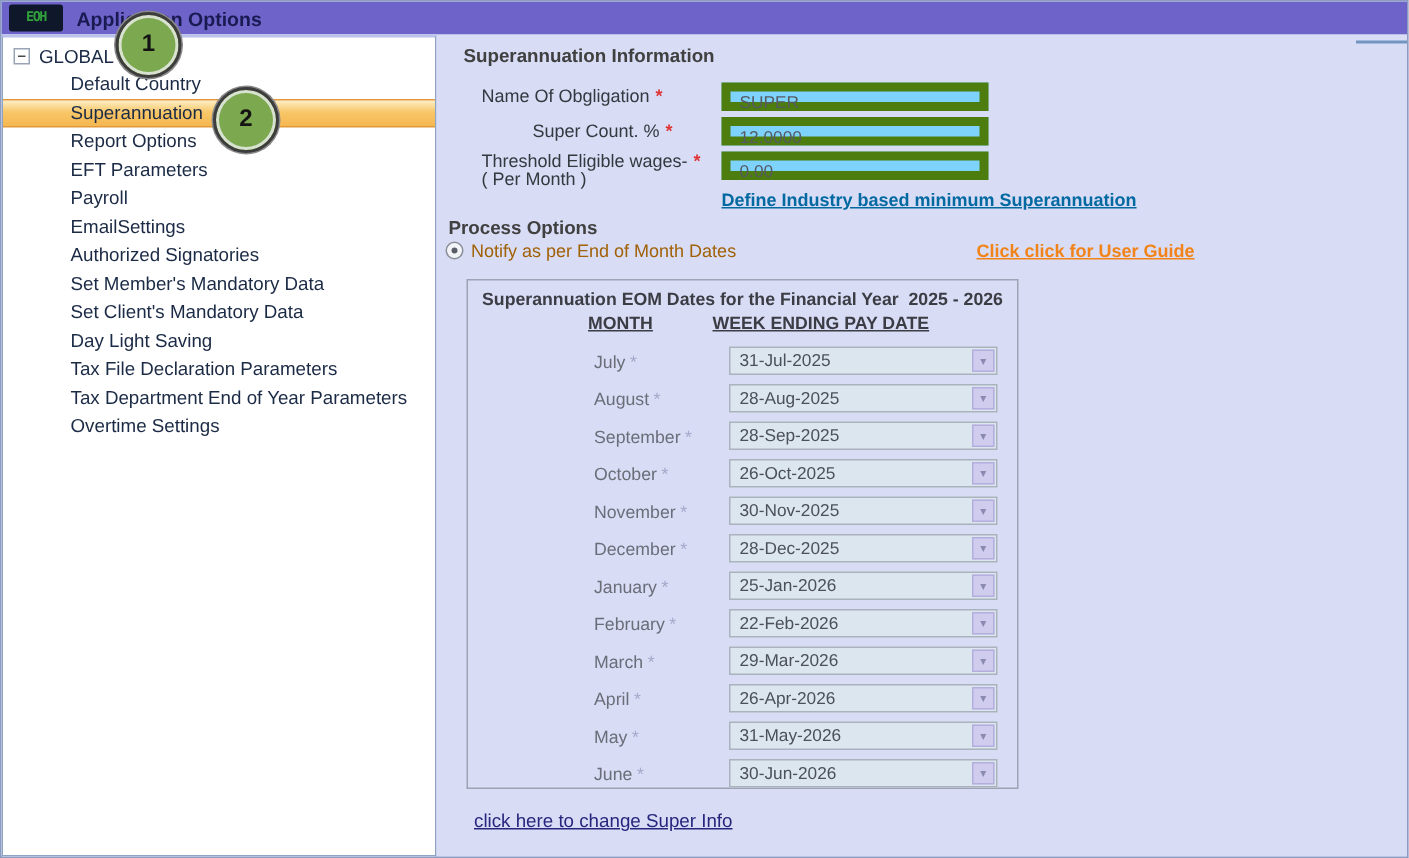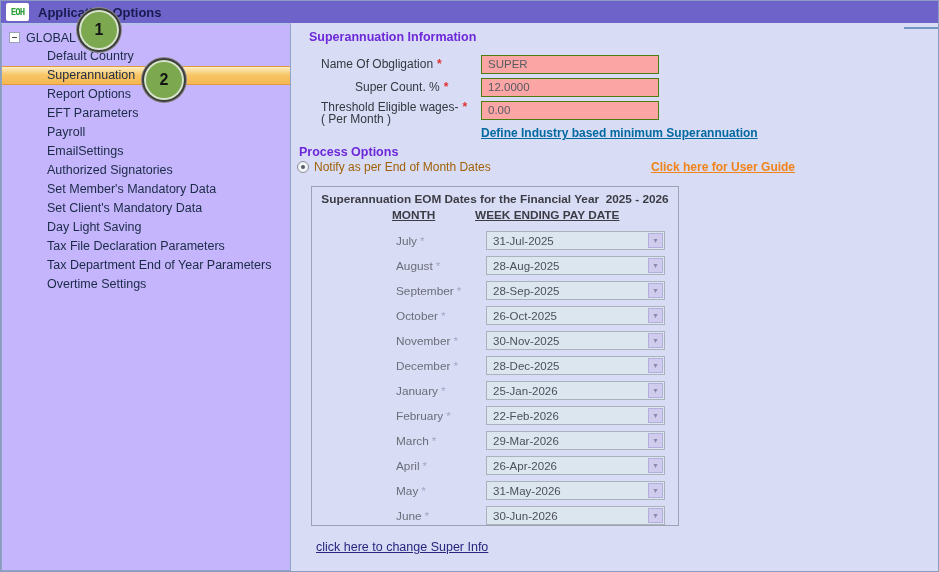--- a/index.html
+++ b/index.html
@@ -1,47 +1,47 @@
 <!DOCTYPE html>
 <html><head>
 <meta charset="utf-8">
 <style>
   * { margin:0; padding:0; box-sizing:border-box; }
   body { background:#e8e8e8; font-family:"Liberation Sans", sans-serif; }
   .window { position:relative; width:939px; height:572px; background:#d8dcf5; border:1px solid #8c9cc0; overflow:hidden; }
 
   
   .titlebar { height:22px; background:#6d63c8; display:flex; align-items:center; padding-left:5px; }
-  .logo { width:23px; height:18px; background:#ffffff; border-radius:2px; color:#2fa03a; font-weight:bold;
+  .logo { width:36px; height:18px; background:#0f172a; border-radius:2px; color:#2fa03a; font-weight:bold;
           font-size:9px; letter-spacing:-1px; display:flex; align-items:center; justify-content:center;
           font-family:"DejaVu Sans Mono", monospace; }
   .title { color:#1a1a52; font-weight:bold; font-size:13px; margin-left:9px; }
 
   
-  .tree-panel { position:absolute; left:0; top:22px; width:290px; bottom:0; background:#c4b5fd;
+  .tree-panel { position:absolute; left:0; top:22px; width:290px; bottom:0; background:#ffffff;
                 border:1px solid #8fa3c5; border-top:2px solid #b9c2ea; padding-top:3px;
                 font-size:12.5px; color:#1b2a45; }
   .tree-root { height:19px; display:flex; align-items:center; padding-left:7px; }
   .expander { width:11px; height:11px; border:1px solid #99a4b6; background:#fff; position:relative; margin-right:6px; flex:0 0 auto; }
   .expander::after { content:''; position:absolute; left:2px; right:2px; top:4px; height:1px; background:#4a4a4a; }
   .tree-item { height:19px; line-height:19px; padding-left:45px; white-space:nowrap; cursor:default; }
   .tree-item.selected { background:linear-gradient(#fdeec6, #f8c768 45%, #f5b751);
                         border-top:1px solid #e2993a; border-bottom:1px solid #e2993a; line-height:17px; }
 
   
   .content { position:absolute; left:290px; top:22px; right:0; bottom:0; background:#d8dcf5; }
   .scroll-hint { position:absolute; right:0; top:4px; width:34px; height:2px; background:#7295c2; }
-  .sec-heading { position:absolute; color:#6d28d9; font-weight:bold; font-size:12.5px; }
+  .sec-heading { position:absolute; color:#404040; font-weight:bold; font-size:12.5px; }
   .h-info { left:18px; top:7px; }
   .h-process { left:8px; top:122px; }
 
   .f-label { position:absolute; left:30px; font-size:12px; color:#34383f; white-space:nowrap; }
   .f-label .star, .req { color:#e03434; font-weight:bold; margin-left:4px; }
-  .f-field { position:absolute; left:190px; width:178px; height:19px; background:#fca5a5;
-             border:1px solid #4d7c0f; font-size:11.5px; color:#565b63; line-height:17px; padding-left:6px; }
+  .f-field { position:absolute; left:190px; width:178px; height:19px; background:#7dd3fc;
+             border:6px solid #4d7c0f; font-size:11.5px; color:#565b63; line-height:17px; padding-left:6px; }
   .label2 { display:block; }
 
   .link-define { position:absolute; left:190px; top:103px; color:#0369a1; font-weight:bold;
                  text-decoration:underline; font-size:12px; cursor:pointer; }
   .radio-row { position:absolute; left:6px; top:137px; display:flex; align-items:center;
                font-size:12px; color:#a16207; }
   .radio { width:12px; height:12px; border-radius:50%; border:1px solid #898e98; background:#f2f4f7;
            margin-right:5px; position:relative; }
   .radio::after { content:''; position:absolute; left:3px; top:3px; right:3px; bottom:3px;
                   background:#595e66; border-radius:50%; }
@@ -130,21 +130,21 @@
     <div class="f-field" style="top:78px;">0.00</div>
 
     <div class="link-define">Define Industry based minimum Superannuation</div>
 
     <div class="sec-heading h-process">Process Options</div>
 
     <div class="radio-row">
       <span class="radio"></span>
       <span>Notify as per End of Month Dates</span>
     </div>
-    <div class="link-guide">Click here for User Guide</div>
+    <div class="link-guide">Click click for User Guide</div>
 
     <div class="eom-box">
       <div class="eom-title">
         <span>Superannuation EOM Dates for the Financial Year</span>&nbsp;&nbsp;<span>2025 - 2026</span>
       </div>
       <div class="eom-col col-month">MONTH</div>
       <div class="eom-col col-date">WEEK ENDING PAY DATE</div>
       <div class="eom-rows">
           <div class="eom-row">
             <span class="month-label">July<i class="star">*</i></span>

